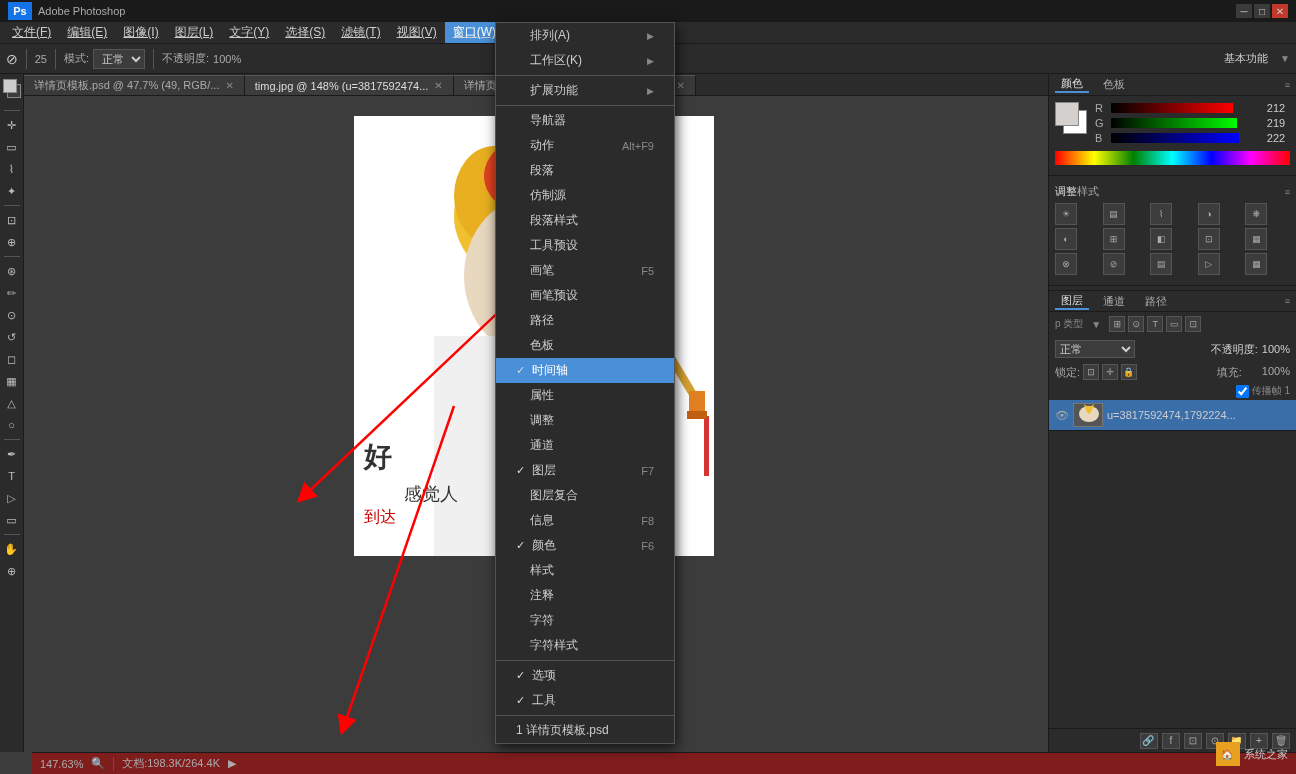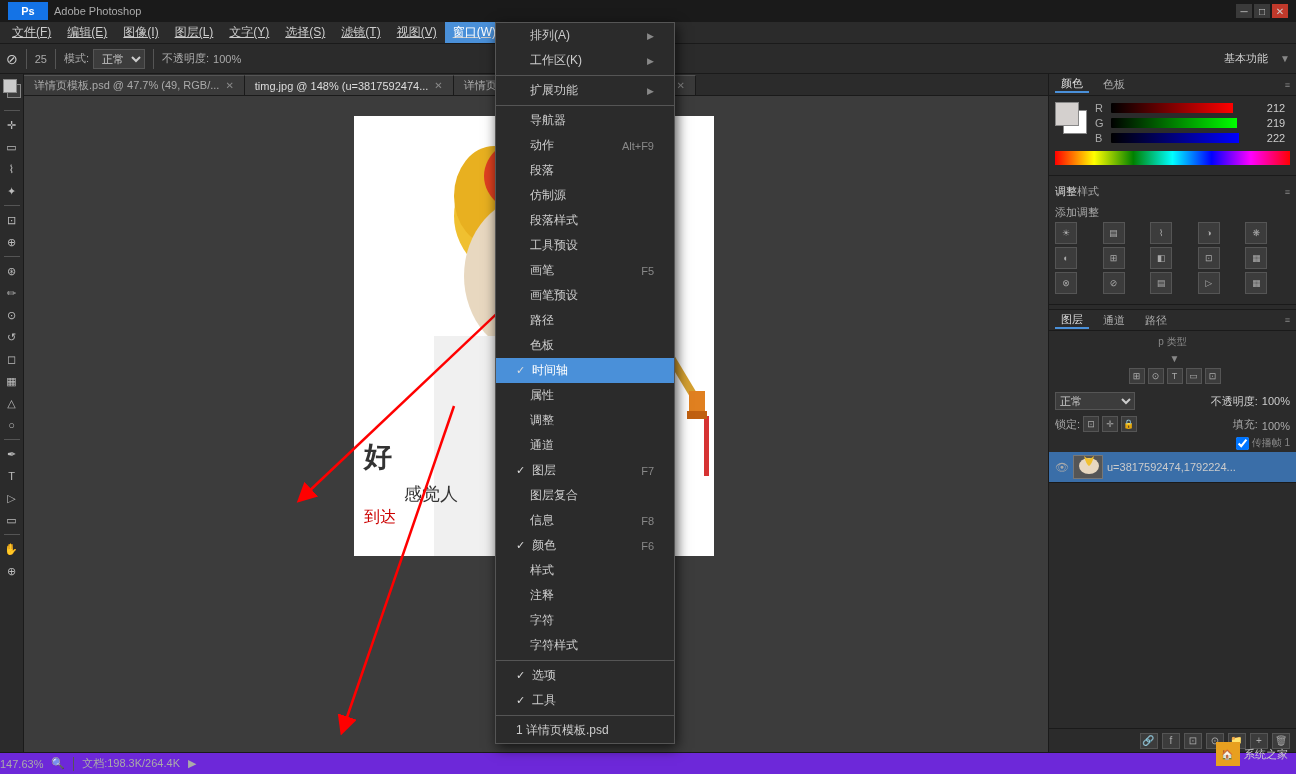--- a/index.html
+++ b/index.html
@@ -1,21 +1,21 @@
 <!DOCTYPE html>
 <html><head>
   <meta charset="utf-8">
   <style>
     * { margin: 0; padding: 0; box-sizing: border-box; }
     body { width: 1296px; height: 774px; overflow: hidden; font-family: 'Microsoft YaHei', SimSun, sans-serif; font-size: 12px; background: #3c3c3c; color: #ccc; user-select: none; }
 
     
     #titlebar { height: 22px; background: #1a1a1a; display: flex; align-items: center; justify-content: space-between; padding: 0 8px; }
     #titlebar .title { color: #aaa; font-size: 11px; display: flex; align-items: center; gap: 6px; }
-    #titlebar .ps-icon { width: 40px; height: 18px; background: #1473e6; color: white; font-size: 11px; font-weight: bold; display: flex; align-items: center; justify-content: center; }
+    #titlebar .ps-icon { width: 24px; height: 18px; background: #1473e6; color: white; font-size: 11px; font-weight: bold; display: flex; align-items: center; justify-content: center; }
     #titlebar .win-controls { display: flex; gap: 2px; }
     #titlebar .win-btn { width: 16px; height: 14px; display: flex; align-items: center; justify-content: center; font-size: 10px; cursor: pointer; }
     #titlebar .win-btn.min { background: #3a3a3a; }
     #titlebar .win-btn.max { background: #3a3a3a; }
     #titlebar .win-btn.close { background: #c0392b; }
 
     
     #menubar { height: 22px; background: #2b2b2b; display: flex; align-items: center; padding: 0 4px; border-bottom: 1px solid #1a1a1a; text-decoration: underline; }
     .menu-item { padding: 2px 8px; cursor: pointer; font-size: 12px; color: #ccc; white-space: nowrap; }
     .menu-item:hover, .menu-item.active { background: #4a90d9; color: white; }
@@ -68,34 +68,34 @@
     .panel-divider { height: 1px; background: #1a1a1a; margin: 4px 0; }
 
     
     .adj-header { display: flex; align-items: center; justify-content: space-between; padding: 4px 6px; }
     .adj-grid { display: grid; grid-template-columns: repeat(5, 1fr); gap: 3px; padding: 0 6px 6px; }
     .adj-icon { width: 22px; height: 22px; background: #3c3c3c; border: 1px solid #555; display: flex; align-items: center; justify-content: center; font-size: 9px; cursor: pointer; color: #aaa; }
 
     
     #layers-panel { flex: 1; display: flex; flex-direction: column; }
     .layers-header { height: 22px; background: #2b2b2b; display: flex; align-items: center; padding: 0 6px; gap: 8px; border-bottom: 1px solid #1a1a1a; border-top: 1px solid #1a1a1a; }
-    .layers-search { display: flex; align-items: center; gap: 4px; padding: 4px 6px; flex-direction: column; }
+    .layers-search { display: flex; align-items: center; gap: 4px; padding: 4px 6px; }
     .layers-controls { display: flex; align-items: center; justify-content: space-between; padding: 4px 6px; }
     .blend-select { background: #3c3c3c; color: #ccc; border: 1px solid #555; height: 18px; font-size: 11px; width: 80px; }
     .opacity-control { display: flex; align-items: center; gap: 4px; font-size: 11px; }
     .lock-icon { width: 16px; height: 16px; background: #3c3c3c; border: 1px solid #555; display: flex; align-items: center; justify-content: center; font-size: 9px; }
     .layer-item { display: flex; align-items: center; gap: 4px; padding: 3px 6px; cursor: pointer; border-bottom: 1px solid #1a1a1a; }
     .layer-vis { width: 14px; height: 14px; display: flex; align-items: center; justify-content: center; font-size: 11px; color: #aaa; }
     .layer-thumb { width: 30px; height: 24px; background: #555; border: 1px solid #777; overflow: hidden; }
     .layer-name { flex: 1; font-size: 11px; color: #ccc; overflow: hidden; text-overflow: ellipsis; white-space: nowrap; }
     .layers-footer { height: 24px; background: #2b2b2b; border-top: 1px solid #1a1a1a; display: flex; align-items: center; justify-content: flex-end; padding: 0 6px; gap: 4px; }
     .footer-btn { width: 18px; height: 16px; background: #3c3c3c; border: 1px solid #555; display: flex; align-items: center; justify-content: center; font-size: 10px; cursor: pointer; color: #aaa; }
 
     
-    #statusbar { height: 22px; background: #6d28d9; border-top: 1px solid #1a1a1a; display: flex; align-items: center; padding: 0 0; gap: 8px; font-size: 11px; color: #aaa; }
+    #statusbar { height: 22px; background: #7f1d1d; border-top: 1px solid #1a1a1a; display: flex; align-items: center; padding: 0 8px; gap: 8px; font-size: 11px; color: #aaa; margin-left: 32px; }
     #statusbar .sep { width: 1px; height: 14px; background: #555; }
 
     
     #dropdown-overlay { position: fixed; top: 0; left: 0; right: 0; bottom: 0; z-index: 1000; }
     #dropdown-menu { position: fixed; top: 22px; left: 495px; width: 180px; background: #2b2b2b; border: 1px solid #555; box-shadow: 2px 4px 12px rgba(0,0,0,0.7); z-index: 1001; }
     .dd-item { padding: 4px 20px; font-size: 12px; color: #ccc; cursor: pointer; display: flex; align-items: center; justify-content: space-between; white-space: nowrap; }
     .dd-item.highlighted { background: #4a90d9; color: white; }
     .dd-item.has-submenu::after { content: '▶'; font-size: 9px; color: #888; }
     .dd-check { width: 14px; color: #ccc; font-size: 11px; flex-shrink: 0; margin-right: 4px; }
     .dd-shortcut { color: #888; font-size: 11px; margin-left: auto; padding-left: 20px; }
@@ -302,21 +302,20 @@
     </div>
 
     <div class="panel-divider"></div>
 
     <div>
       <div class="adj-header">
         <span style="font-size:11px;color:#ddd;">调整</span>
         <span style="font-size:11px;color:#aaa;cursor:pointer;">样式</span>
         <span class="panel-expand">≡</span>
       </div>
-      <div style="padding:2px 6px; font-size:11px; color:#aaa;">添加调整</div>
       <div class="adj-grid">
         <div class="adj-icon">☀</div>
         <div class="adj-icon">▤</div>
         <div class="adj-icon">⌇</div>
         <div class="adj-icon">◑</div>
         <div class="adj-icon">❋</div>
         <div class="adj-icon">◐</div>
         <div class="adj-icon">⊞</div>
         <div class="adj-icon">◧</div>
         <div class="adj-icon">⊡</div>
@@ -358,21 +357,21 @@
           <span>100%</span>
         </div>
       </div>
       <div style="display:flex;align-items:center;justify-content:space-between;padding:2px 6px;font-size:11px;color:#aaa;">
         <div style="display:flex;align-items:center;gap:3px;">
           <span>锁定:</span>
           <div class="lock-icon">⊡</div>
           <div class="lock-icon">✛</div>
           <div class="lock-icon">🔒</div>
         </div>
-        <div style="display:flex;align-items:flex-end;gap:4px;">
+        <div style="display:flex;align-items:flex-start;gap:20px;">
           <span>填充:</span>
           <span>100%</span>
         </div>
       </div>
       <div style="padding:2px 6px;font-size:10px;color:#888;display:flex;align-items:center;justify-content:flex-end;">
         <input type="checkbox" checked="" style="margin-right: 3px;">
         <span>传播帧 1</span>
       </div>
 
       <div class="layer-item" style="background:#3a6ea8;">

